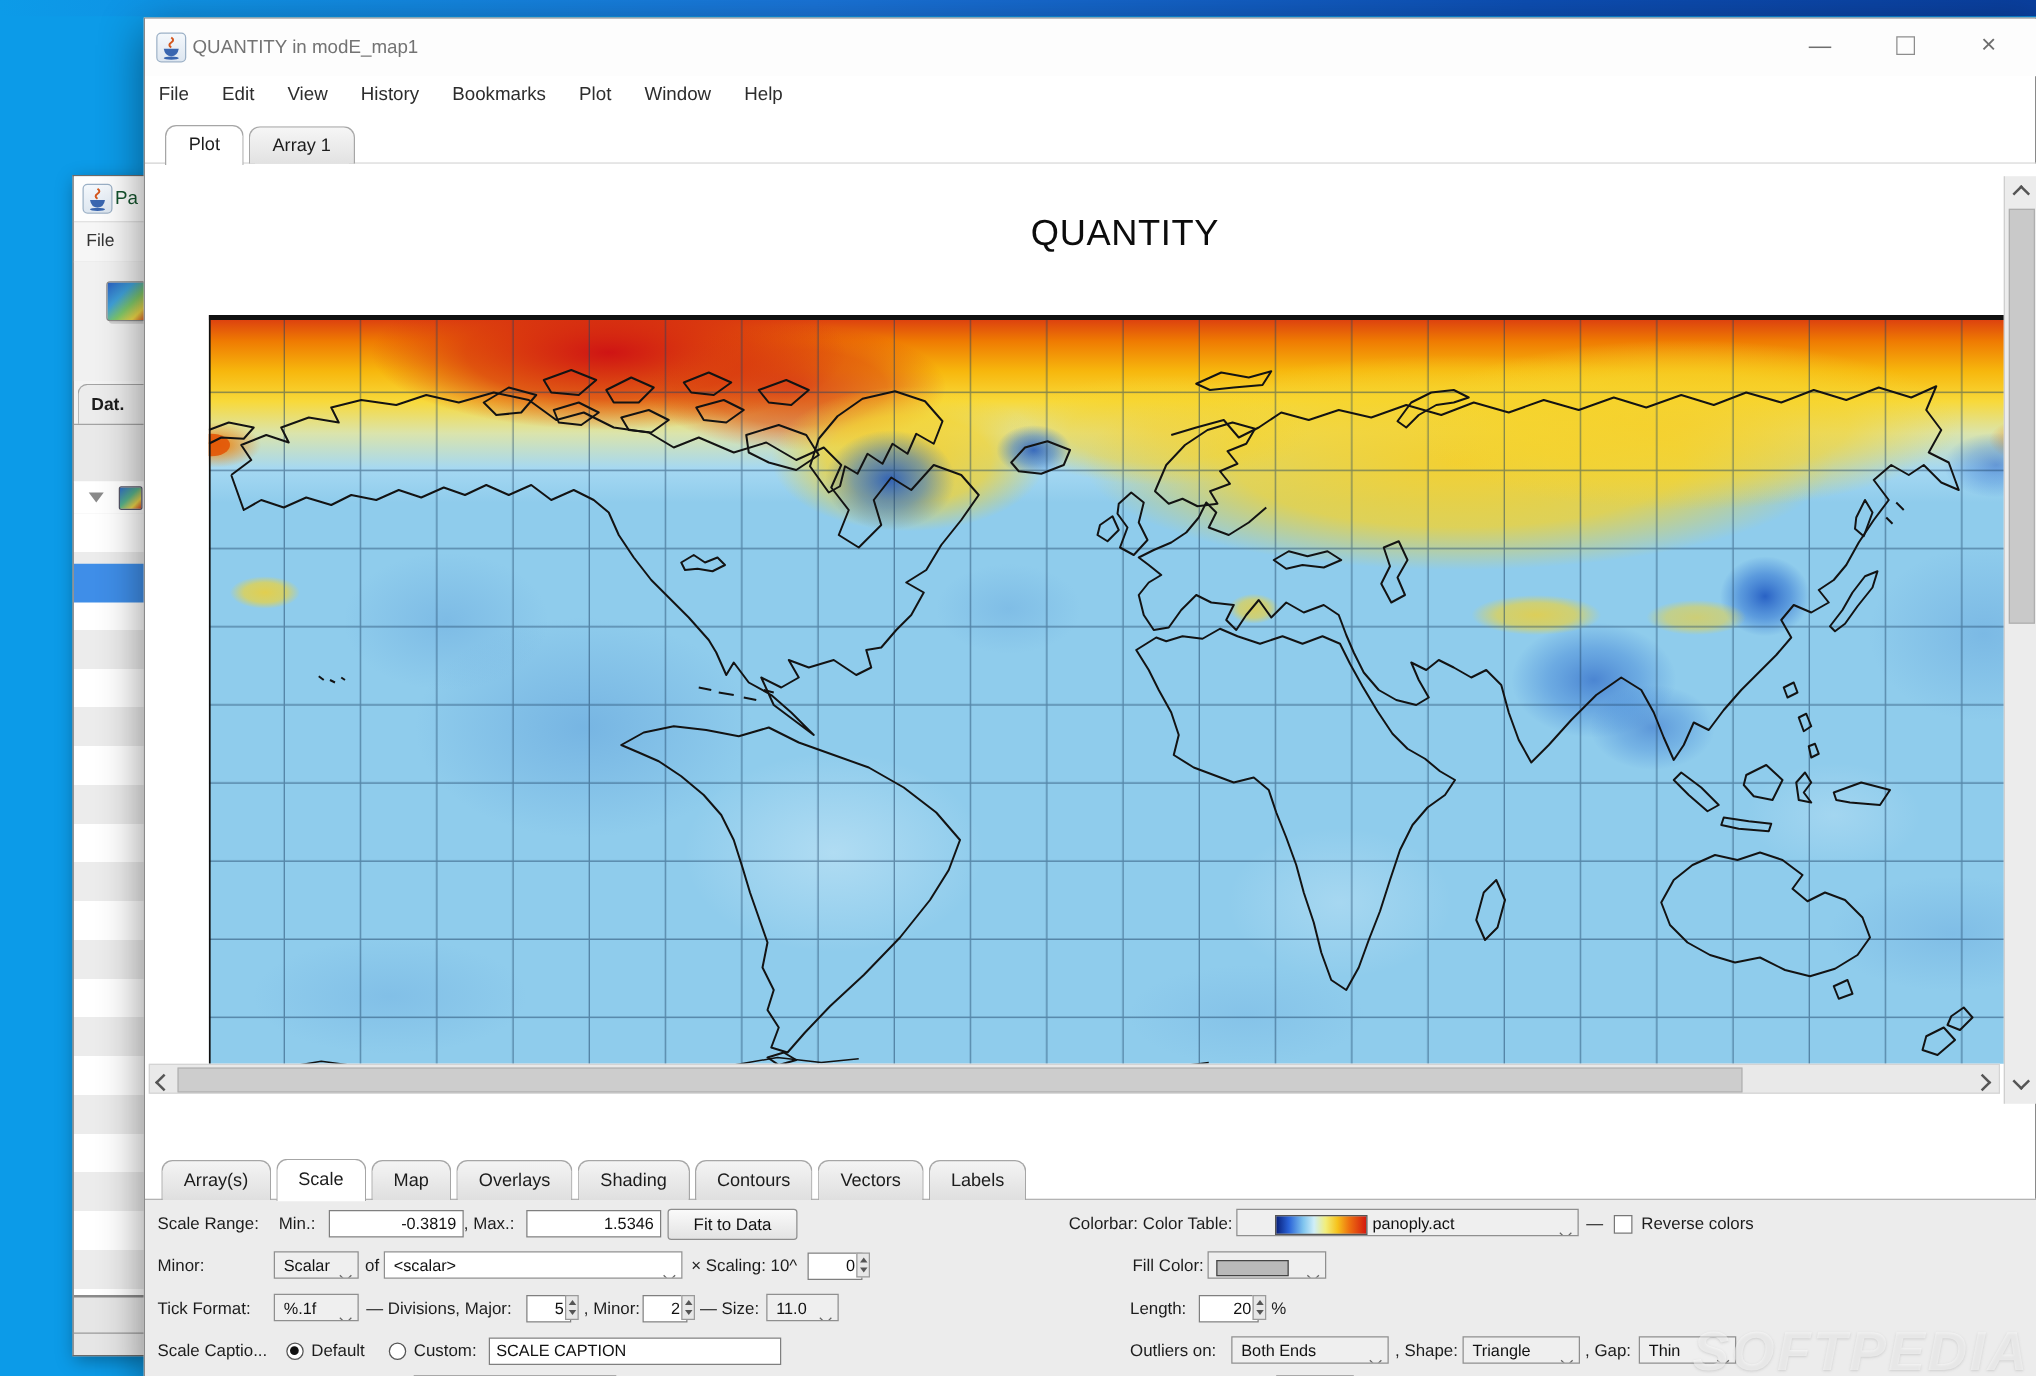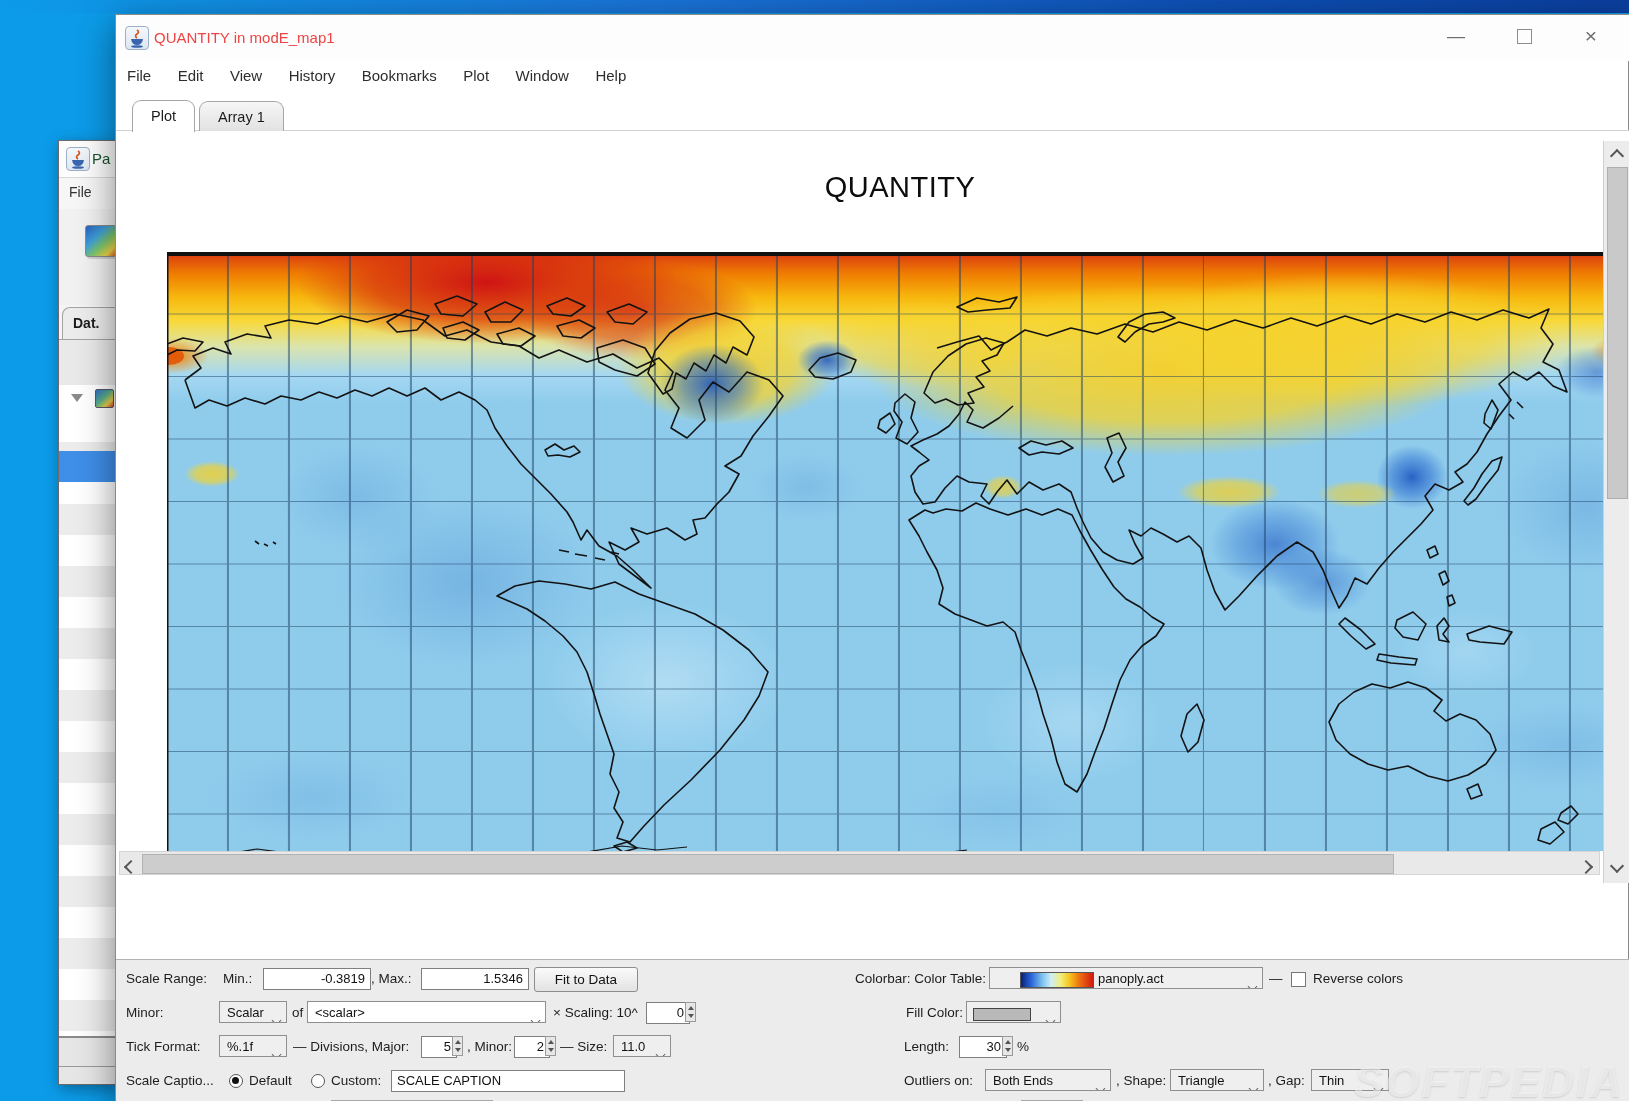--- a/index.html
+++ b/index.html
@@ -29,21 +29,21 @@
   .bgw-list{position:absolute;left:0;top:270px;width:120px;height:625px;
     background:repeating-linear-gradient(180deg,#ffffff 0 31px,#ececec 31px 62px);}
   .bgw-selrow{position:absolute;left:0;top:40px;width:120px;height:31px;background:#3f8ee8;}
   .bgw-footer{position:absolute;left:0;top:895px;width:120px;height:48px;background:#e6e6e6;border-top:2px solid #8a8a8a;}
   .bgw-footline{position:absolute;left:0;top:28px;width:120px;border-top:1px solid #9a9a9a;}
 
   
   #plotwin{position:absolute;left:115px;top:14px;width:1514px;height:1090px;background:#ffffff;
     border:1px solid #8a8a8a;box-shadow:0 10px 34px rgba(0,0,0,.45);box-sizing:border-box;}
   .titlebar{position:absolute;left:0;top:0;width:1514px;height:46px;background:#fdfdfd;}
-  .win-title{position:absolute;left:38px;top:14px;font-size:15px;color:#ef4444;}
+  .win-title{position:absolute;left:38px;top:14px;font-size:15px;color:#737373;}
   .winbtn{position:absolute;top:0;width:50px;height:42px;text-align:center;color:#6e6e6e;}
   .winbtn .glyph{display:inline-block;margin-top:10px;font-size:18px;line-height:22px;}
   #btn-max .boxglyph{display:inline-block;margin-top:14px;width:13px;height:13px;border:1.5px solid #8d8d8d;}
   .menubar{position:absolute;left:0;top:46px;width:1392px;height:32px;}
   .menubar .mitem{display:inline-block;margin-left:0;padding:6px 11px 0 11px;font-size:15px;color:#2d2d2d;}
   .tabs-top{position:absolute;left:16px;top:82px;height:34px;display:flex;align-items:flex-end;}
   .tabrule{position:absolute;left:0;top:115px;width:1514px;border-top:1px solid #d2d2d2;}
   .tab{position:relative;border:1px solid #a6a6a6;border-bottom:none;border-radius:9px 9px 0 0;
     padding:7px 18px 6px 18px;font-size:14.5px;color:#1c1c1c;margin-right:4px;
     background:linear-gradient(180deg,#f6f6f6,#e2e2e2);z-index:1;}
@@ -305,20 +305,30 @@
       <span class="harrow" style="left:6px;"><span class="chev left"></span></span>
       <div class="hthumb"></div>
       <span class="harrow" style="right:8px;"><span class="chev right"></span></span>
     </div>
     <div class="vscroll">
       <span class="varrow" style="top:6px;"><span class="chev up"></span></span>
       <div class="vthumb"></div>
       <span class="varrow" style="bottom:8px;"><span class="chev down"></span></span>
     </div>
 
+    <div class="tabs-bottom">
+      <span class="tab2">Array(s)</span>
+      <span class="tab2 active">Scale</span>
+      <span class="tab2">Map</span>
+      <span class="tab2">Overlays</span>
+      <span class="tab2">Shading</span>
+      <span class="tab2">Contours</span>
+      <span class="tab2">Vectors</span>
+      <span class="tab2">Labels</span>
+    </div>
 
     <div class="panel">
 
       <div class="prow" style="top:6px;">
         <span class="plabel" style="left:10px;">Scale Range:</span>
         <span class="plabel" style="left:107px;">Min.:</span>
         <div class="pfield right" style="left:147px;width:96px;">-0.3819</div>
         <span class="plabel" style="left:255px;">, Max.:</span>
         <div class="pfield right" style="left:305px;width:96px;">1.5346</div>
         <div class="pbtn" style="left:418px;width:102px;">Fit to Data</div>
@@ -365,21 +375,21 @@
         <span class="spin" style="left:336px;"></span>
         <span class="plabel" style="left:351px;">, Minor:</span>
         <div class="pfield right" style="left:398px;width:24px;">2</div>
         <span class="spin" style="left:429px;"></span>
         <span class="plabel" style="left:444px;">— Size:</span>
         <div class="combo" style="left:497px;width:58px;">
           <span>11.0</span>
           <span class="cchev"><span class="chev small down"></span></span>
         </div>
         <span class="plabel" style="left:788px;">Length:</span>
-        <div class="pfield right" style="left:843px;width:36px;">30</div>
+        <div class="pfield right" style="left:843px;width:36px;">20</div>
         <span class="spin" style="left:886px;"></span>
         <span class="plabel" style="left:901px;">%</span>
       </div>
 
       <div class="prow" style="top:108px;">
         <span class="plabel" style="left:10px;">Scale Captio...</span>
         <span class="radio sel" style="left:113px;"></span>
         <span class="plabel" style="left:133px;">Default</span>
         <span class="radio" style="left:195px;"></span>
         <span class="plabel" style="left:215px;">Custom:</span>

